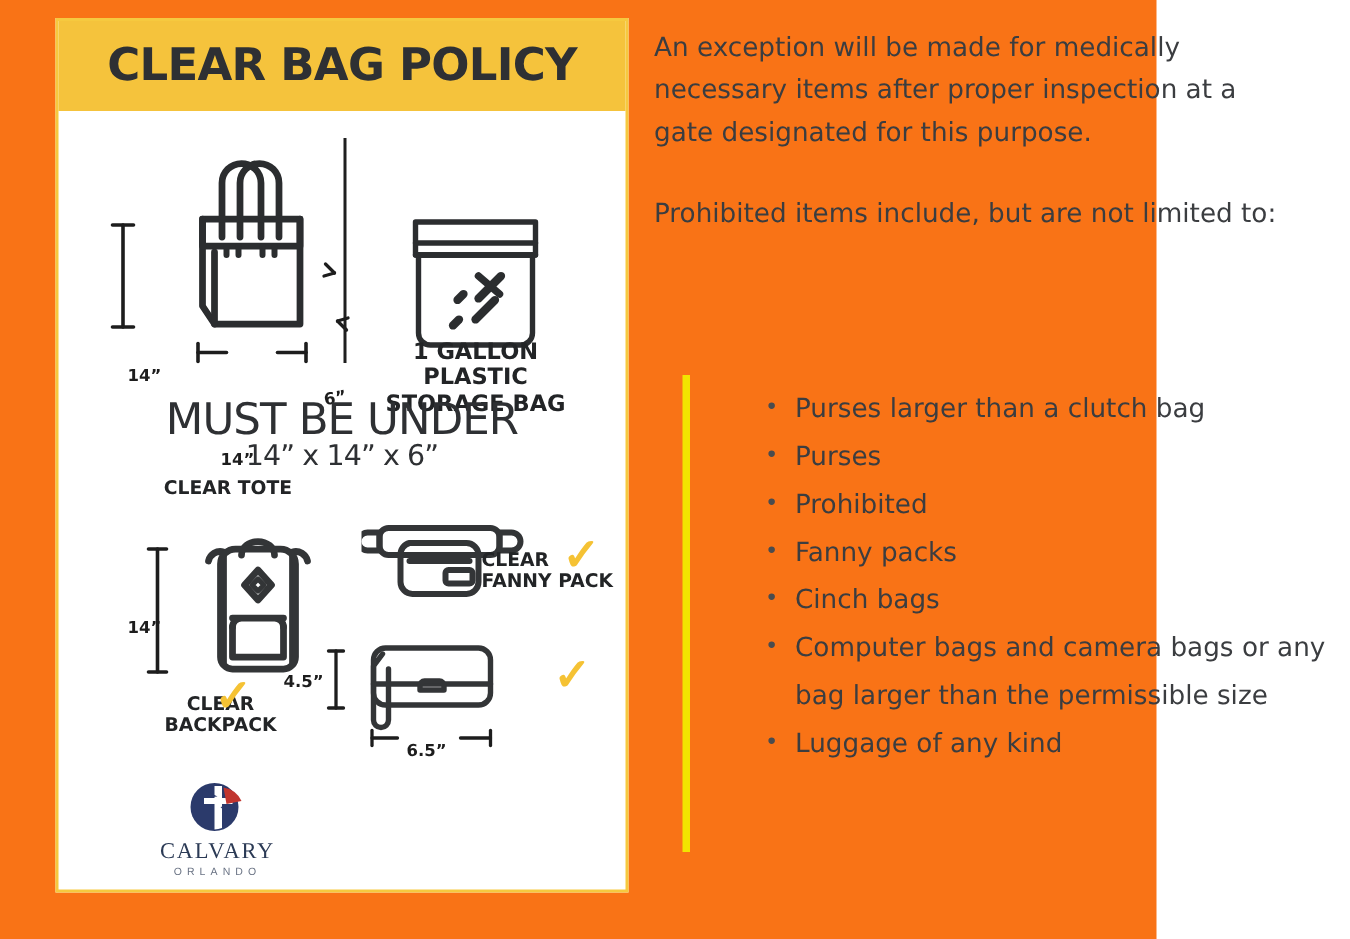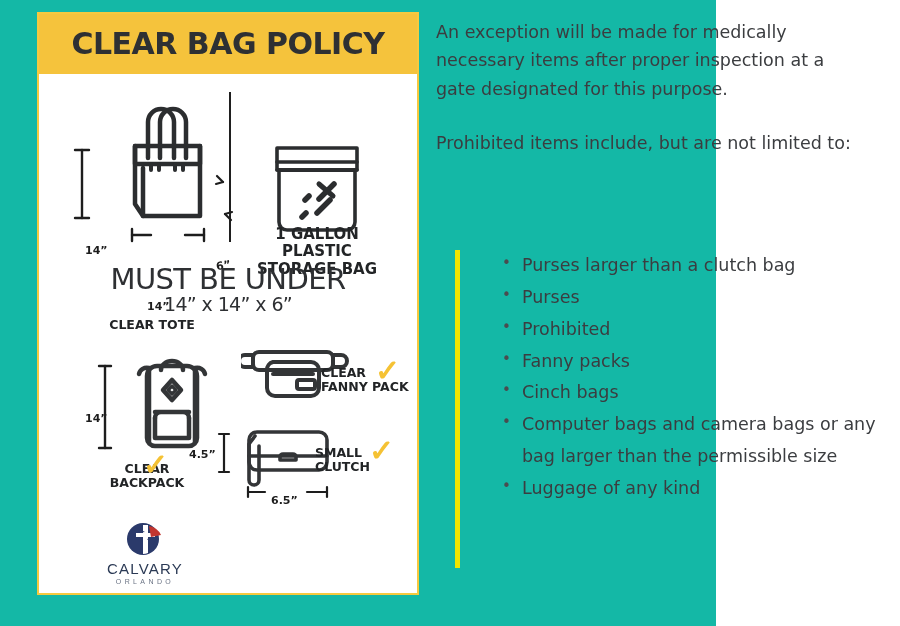--- a/index.html
+++ b/index.html
@@ -3,21 +3,21 @@
 <meta charset="utf-8">
 <style>
   * { box-sizing: border-box; }
   html, body {
     margin: 0; padding: 0;
     width: 900px; height: 626px;
     background: #ffffff;
     font-family: "Liberation Sans", sans-serif;
     overflow: hidden;
   }
-  .page { position: relative; width: 716px; height: 626px; background: #14b8a6; }
+  .page { position: relative; width: 771px; height: 626px; background: #f97316; }
 
   
   .poster {
     position: absolute;
     left: 37px; top: 12px;
     width: 382px; height: 583px;
     border: 2px solid #F6C93F;
     background: #fff;
   }
   .poster-header {
@@ -75,21 +75,21 @@
     font-family: "DejaVu Sans", sans-serif;
     font-weight: normal;
     color: #2E3033;
   }
   .mustbe .l1 { font-size: 29px; letter-spacing: -0.6px; line-height: 1.05; }
   .mustbe .l2 { font-size: 19px; letter-spacing: -0.6px; line-height: 1.1; }
 
   
   .logo { position: absolute; left: 50px; bottom: 6px; width: 112px; text-align: center; }
   .logo-name {
-    font-family: Liberation Sans, sans-serif;
+    font-family: Liberation Serif, serif;
     font-size: 15px; color: #2b3a55; letter-spacing: 1.2px; line-height: 1;
   }
   .logo-sub {
     font-family: "Liberation Sans", sans-serif;
     font-size: 7px; color: #6a7384; letter-spacing: 3.4px; line-height: 1.6;
   }
 
   
   .right { position: absolute; left: 436px; top: 18px; width: 430px; }
   .para {
@@ -98,21 +98,21 @@
     line-height: 1.62;
     color: #3b3d40;
     margin: 0 0 26px 0;
   }
   .listwrap { position: absolute; left: 455px; top: 250px; width: 440px; }
   .accentbar {
     position: absolute; left: 0; top: 0;
     width: 5px; height: 318px; background: #F2E500;
   }
   ul.items {
-    margin: 0; padding: 0 0 0 67px; list-style: none;
+    margin: 8px; padding: 0 0 0 67px; list-style: none;
   }
   ul.items li {
     position: relative;
     font-family: "DejaVu Sans", sans-serif;
     font-size: 17.5px;
     line-height: 1.82;
     color: #3b3d40;
   }
   ul.items li::before {
     content: "\2022";
@@ -290,22 +290,20 @@
           <g stroke="#1d1d1d" stroke-width="2.2" stroke-linecap="round">
             <line x1="5" y1="8" x2="22" y2="8"></line>
             <line x1="64" y1="8" x2="84" y2="8"></line>
             <line x1="5" y1="3" x2="5" y2="13"></line>
             <line x1="84" y1="3" x2="84" y2="13"></line>
           </g>
         </svg>
       </div>
       <div class="dimlabel" style="left:150px; top:374px;">4.5”</div>
       <div class="dimlabel" style="left:232px; top:420px;">6.5”</div>
-      <div class="caption" style="left:276px; top:372px; width:92px; font-size:12.5px; text-align:left;">SMALL
-CLUTCH</div>
       <div class="check" style="left:330px; top:362px;">✓</div>
 
       <div class="logo">
         <svg width="44" height="34" viewBox="0 0 44 34">
           <path d="M4 16 A16 16 0 0 1 36 16 A16 16 0 0 1 4 16 Z" fill="#2b3a6b"></path>
           <path d="M20 2 L25 2 L25 30 A14 14 0 0 1 20 31 Z" fill="#ffffff"></path>
           <path d="M13 10 L32 10 L32 14 L13 14 Z" fill="#ffffff"></path>
           <path d="M26 3 A16 16 0 0 1 38 12 L28 14 Z" fill="#c1352f"></path>
           <path d="M12 4 L22 9 L12 10 Z" fill="#2b3a6b"></path>
           <path d="M24 16 L34 14 L30 22 Z" fill="#2b3a6b"></path>

